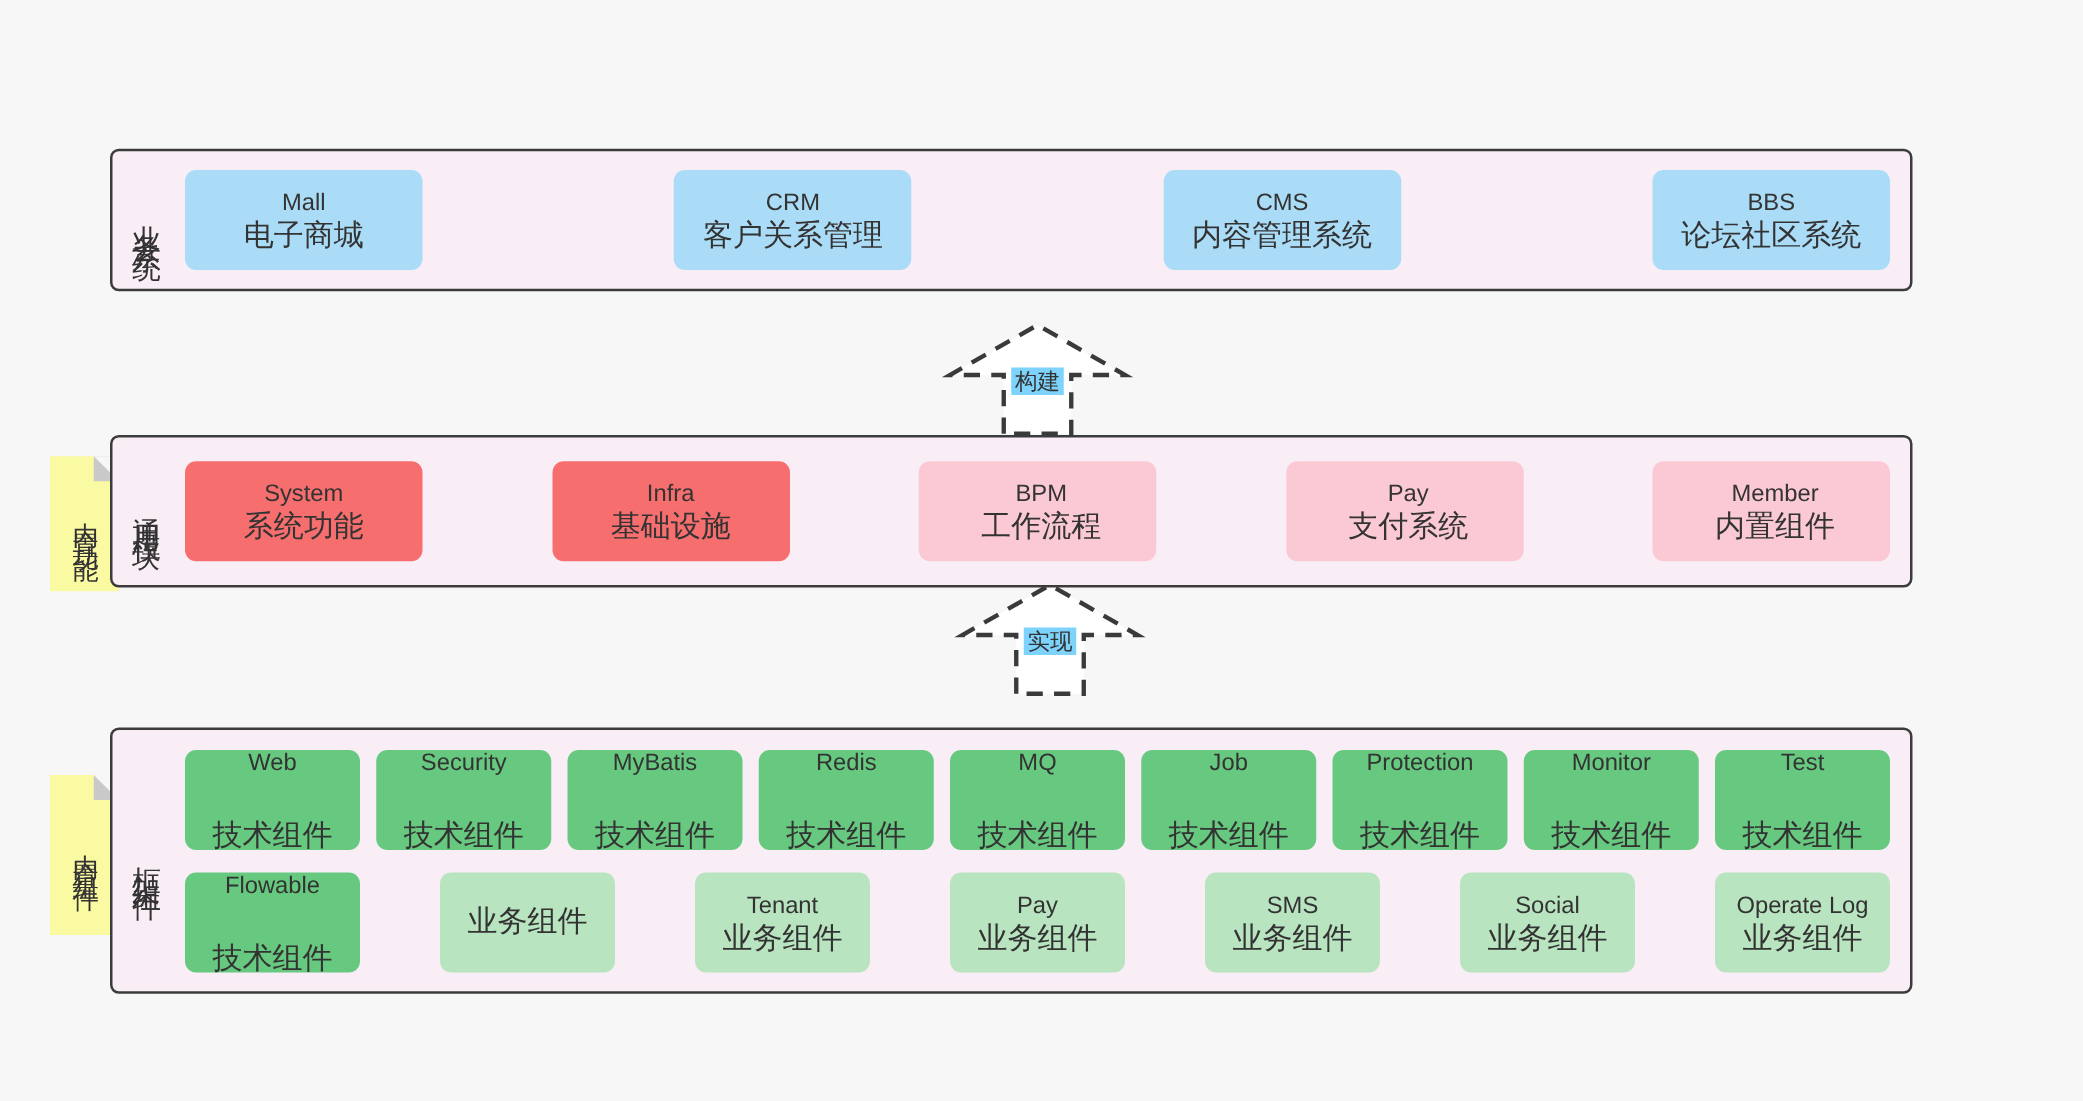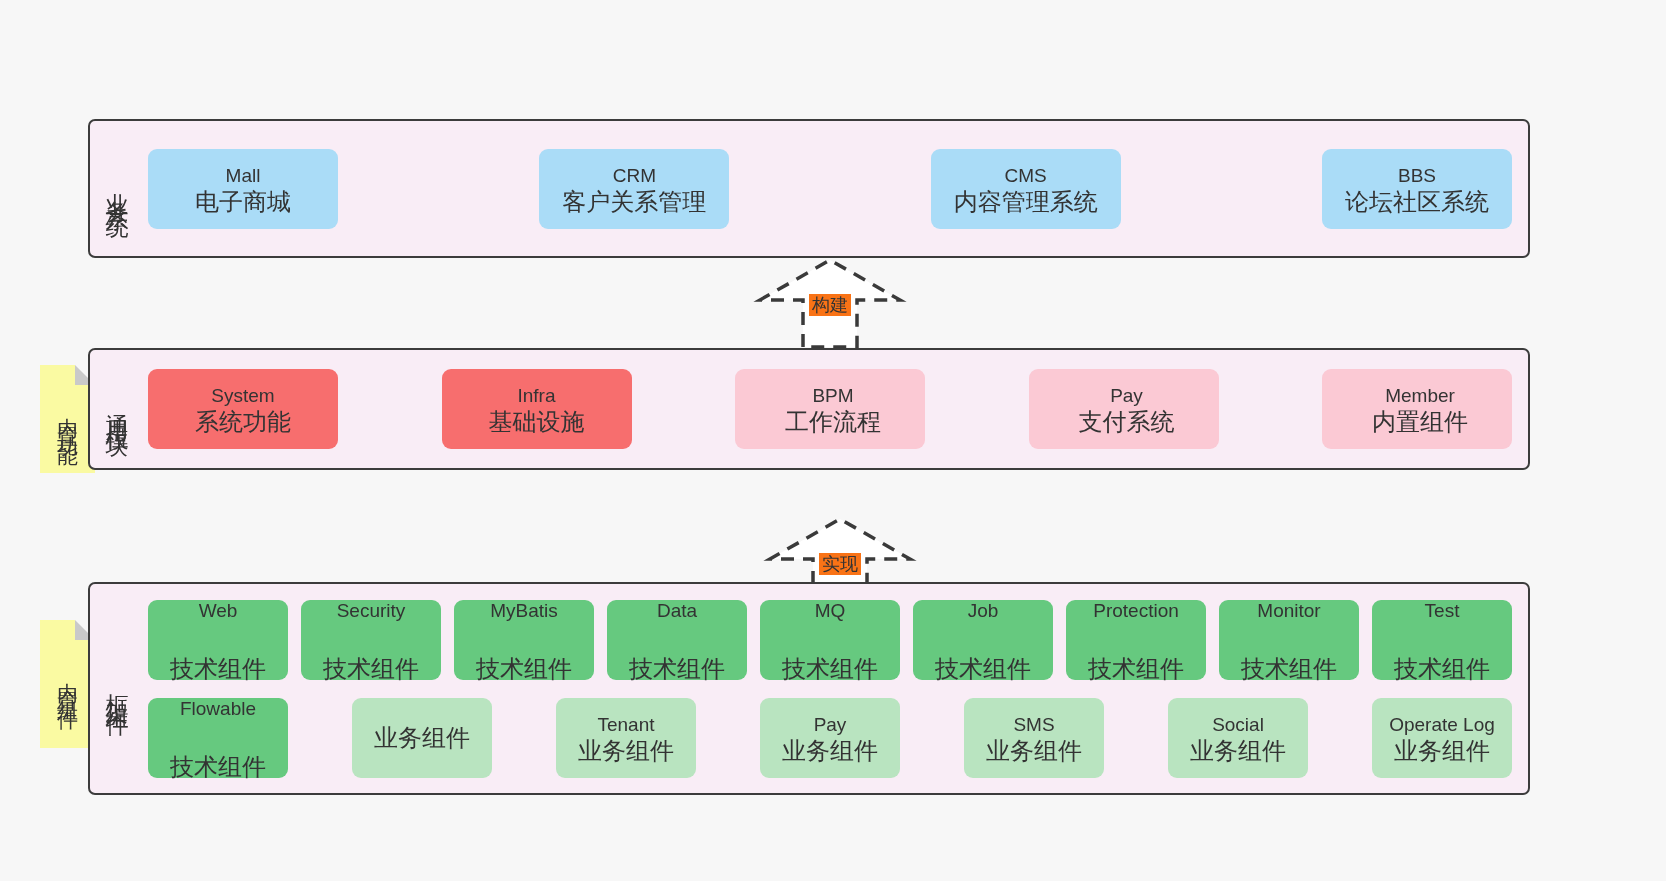--- a/index.html
+++ b/index.html
@@ -50,33 +50,33 @@
     content:'';position:absolute;top:0;right:0;width:0;height:0;
     border-style:solid;border-width:0 20px 20px 0;
     border-color:var(--pageBg,#f7f7f7) var(--pageBg,#f7f7f7) var(--foldGray,#c9c9c9) var(--foldGray,#c9c9c9);
   }
   .arrow-wrap{position:absolute;width:170px;height:95px;z-index:1;}
   .arrow-wrap svg{position:absolute;inset:0;}
   .arrow-label{
     position:absolute;left:0;right:0;top:38px;text-align:center;
     font-size:18px;color:var(--text,#333333);
   }
-  .arrow-label span{background:#f97316;padding:1px 3px;}
+  .arrow-label span{background:#7dd3fc;padding:1px 3px;}
 </style>
 </head>
 <body>
 
 <div class="note" style="top:365px;height:108px;">
   <span class="vtext">内置功能</span>
 </div>
 <div class="note" style="top:620px;height:128px;">
   <span class="vtext">内置组件</span>
 </div>
 
-<div class="panel" style="top:119px;height:139px;">
+<div class="panel" style="top:119px;height:114px;">
   <div class="panel-label">
     <span class="vtext">业务系统</span>
   </div>
   <div class="boxes">
     <div class="box w6 blue">
       <span class="t">Mall</span>
       <span class="s">电子商城</span>
     </div>
     <div class="box w6 blue">
       <span class="t">CRM</span>
@@ -123,21 +123,21 @@
       <span class="t">Pay</span>
       <span class="s">支付系统</span>
     </div>
     <div class="box w6 pink">
       <span class="t">Member</span>
       <span class="s">内置组件</span>
     </div>
   </div>
 </div>
 
-<div class="arrow-wrap" style="left:755px;top:514px;">
+<div class="arrow-wrap" style="left:755px;top:463px;">
   <svg viewBox="0 0 170 95" width="170" height="95">
     <path d="M58,92 L58,45 L15,45 L85,5 L155,45 L112,45 L112,92 Z" fill="#ffffff" stroke="#3a3a3a" stroke-width="3.5" stroke-dasharray="13 9"></path>
   </svg>
   <div class="arrow-label">
     <span>实现</span>
   </div>
 </div>
 
 <div class="panel" style="top:582px;height:213px;">
   <div class="panel-label">
@@ -150,21 +150,21 @@
     </div>
     <div class="box w8 green">
       <span class="t">Security</span>
       <span class="s">技术组件</span>
     </div>
     <div class="box w8 green">
       <span class="t">MyBatis</span>
       <span class="s">技术组件</span>
     </div>
     <div class="box w8 green">
-      <span class="t">Data</span>
+      <span class="t">Redis</span>
       <span class="s">技术组件</span>
     </div>
     <div class="box w8 green">
       <span class="t">MQ</span>
       <span class="s">技术组件</span>
     </div>
     <div class="box w8 green">
       <span class="t">Job</span>
       <span class="s">技术组件</span>
     </div>

